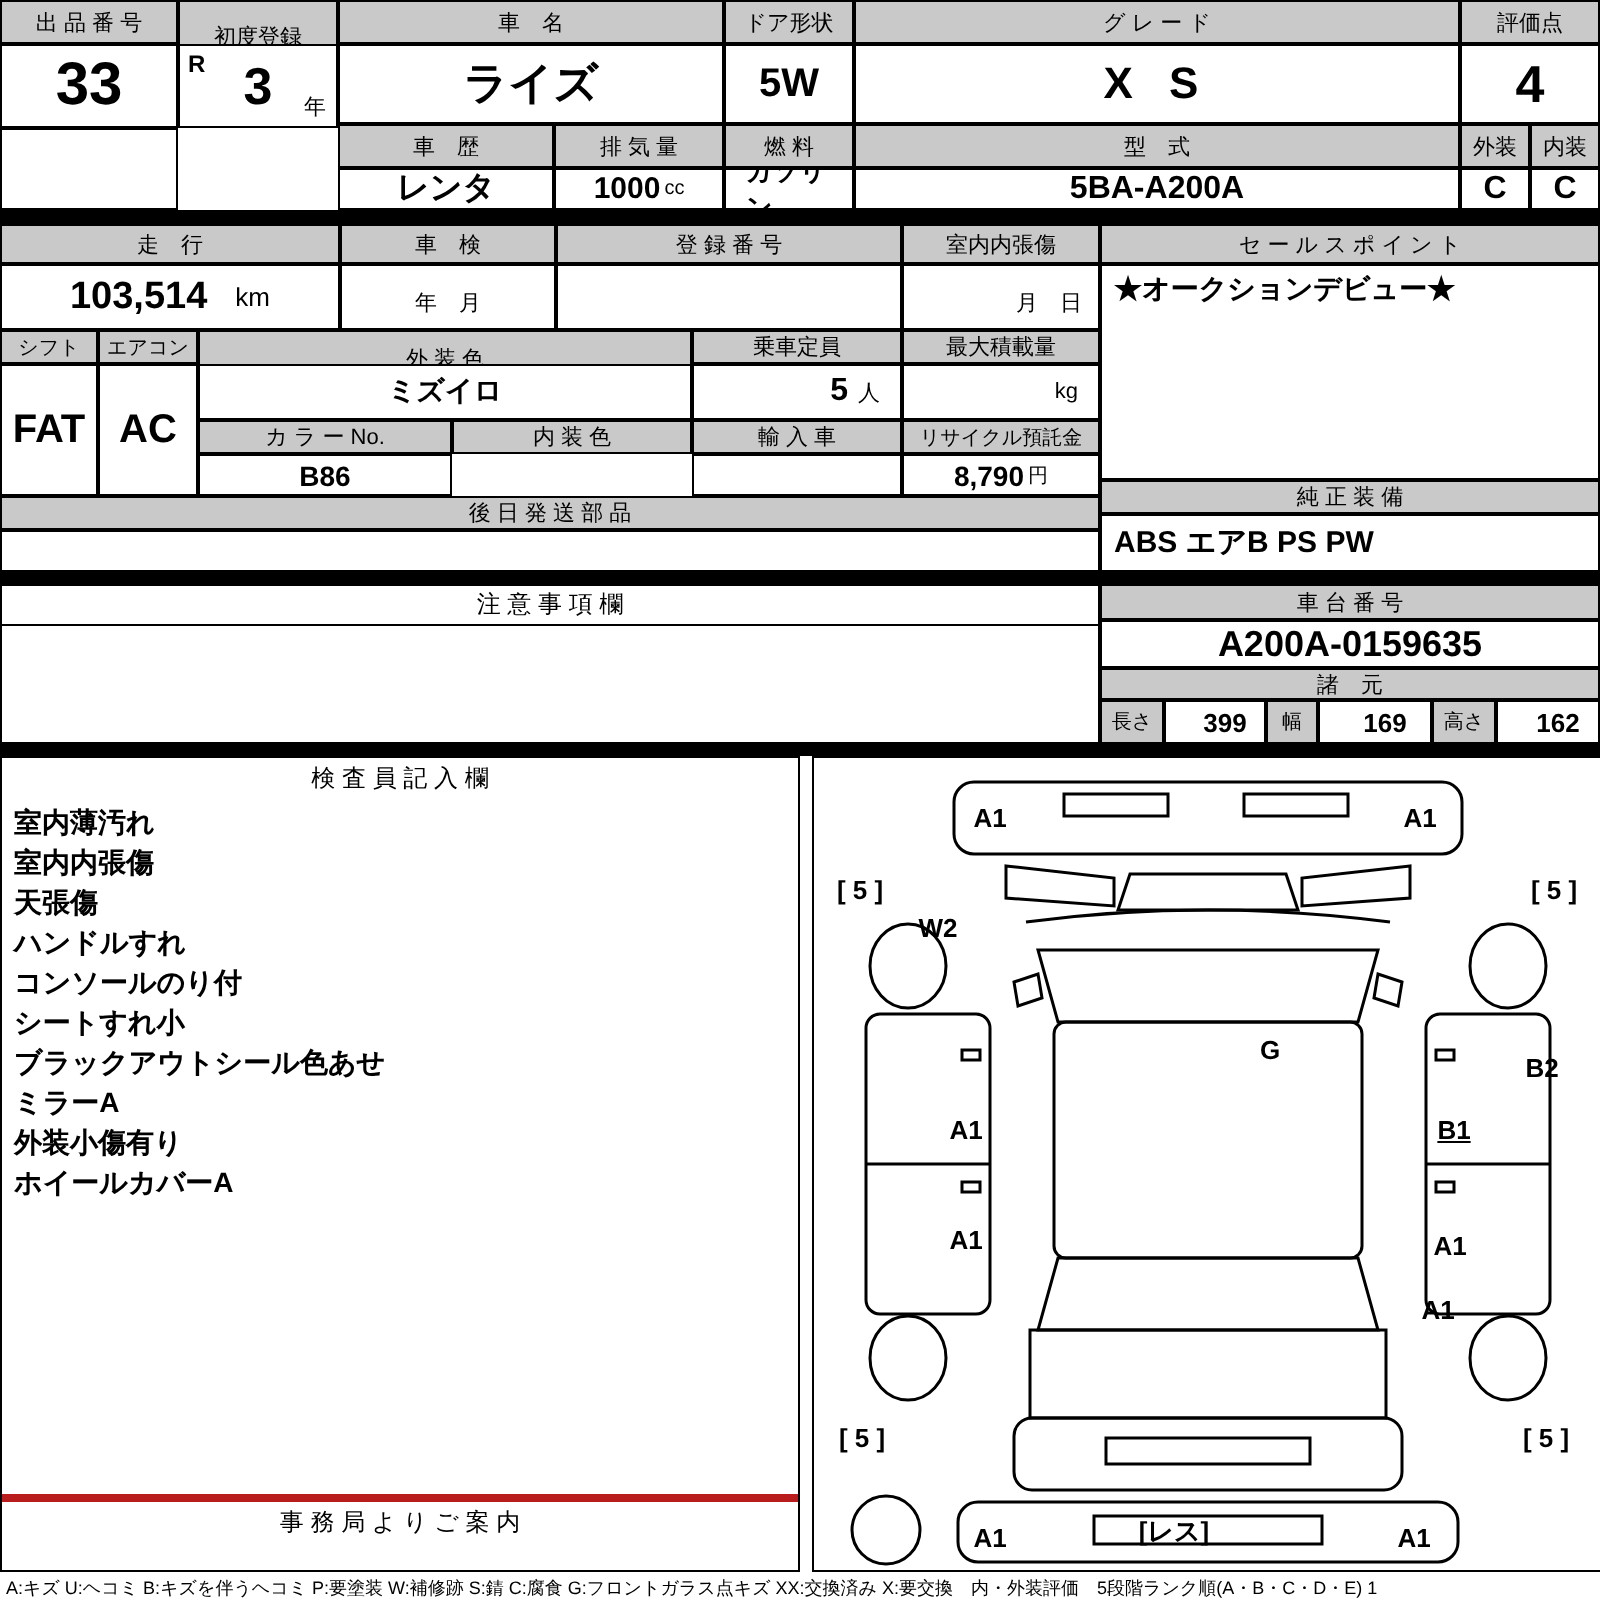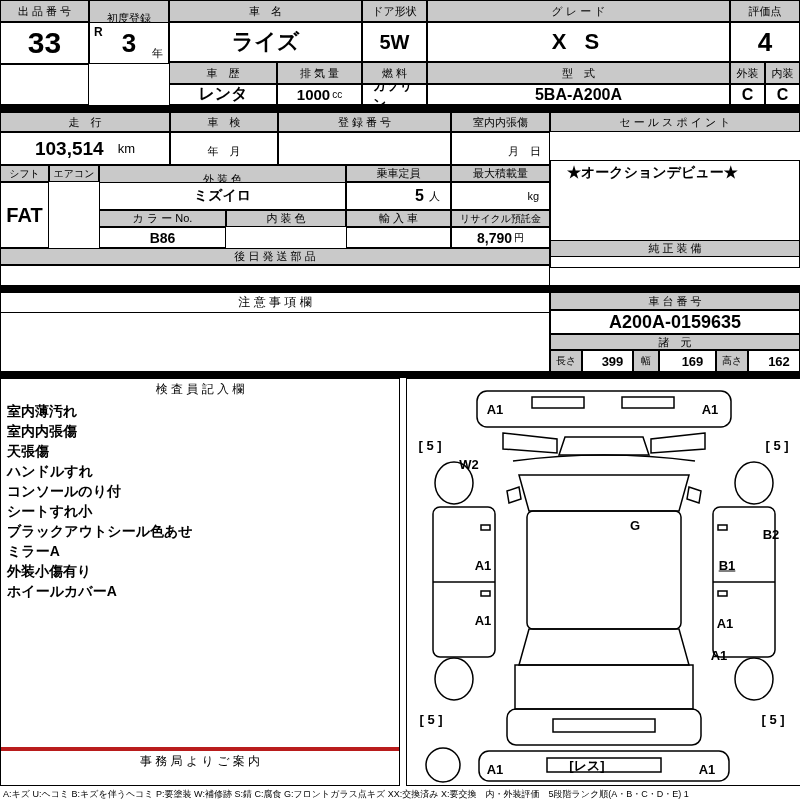--- a/index.html
+++ b/index.html
@@ -8,21 +8,21 @@
   .c{position:absolute;box-sizing:border-box;border:1px solid #000;background:#fff;
      display:flex;align-items:center;justify-content:center;overflow:hidden;font-size:13px;}
   .h{background:#c9c9c9;font-size:11px;white-space:nowrap;}
   .band{position:absolute;background:#000;}
   .b{font-weight:bold;}
   .rel{position:relative;}
   .abs{position:absolute;}
   .left{justify-content:flex-start;}
   .right{justify-content:flex-end;}
   .topal{align-items:flex-start;}
-  .pad{padding:3px 16px;margin-top:28px;}
+  .pad{padding:3px 6px;}
   .blk{display:block;}
   .f9{font-size:9px;}.f10{font-size:10px;}.f11{font-size:11px;}.f12{font-size:12px;}
   .f13{font-size:13px;padding-left:10px;}.f14{font-size:14px;}.f15{font-size:15px;}.f16{font-size:16px;}
   .f18{font-size:18px;}.f19{font-size:19px;}.f20{font-size:20px;}.f22{font-size:22px;}
   .f26{font-size:26px;}.f30{font-size:30px;}
   .ls6{letter-spacing:6px;}
   .note{font-weight:bold;font-size:14px;line-height:20px;padding-left:6px;white-space:nowrap;}
   .paneltitle{position:absolute;left:0;right:0;height:20px;display:flex;align-items:center;
               justify-content:center;font-size:12px;}
   .mark{position:absolute;transform:translate(-50%,-50%);font-weight:bold;font-size:13px;white-space:nowrap;}
@@ -88,20 +88,21 @@
   <div class="c h" style="left:278px;top:112px;width:173px;height:20px">登 録 番 号</div>
   <div class="c" style="left:278px;top:132px;width:173px;height:33px"></div>
   <div class="c h" style="left:451px;top:112px;width:99px;height:20px">室内内張傷</div>
   <div class="c f11 right" style="left:451px;top:132px;width:99px;height:33px;align-items:flex-end;padding:0 8px 5px 0">月　日</div>
   <div class="c h" style="left:550px;top:112px;width:250px;height:20px">セ ー ル ス ポ イ ン ト</div>
   <div class="c b f14 left topal pad" style="left:550px;top:132px;width:250px;height:108px">★オークションデビュー★</div>
 
   <div class="c h f10" style="left:0;top:165px;width:49px;height:17px">シフト</div>
   <div class="c h f10" style="left:49px;top:165px;width:50px;height:17px">エアコン</div>
   <div class="c b f20" style="left:0;top:182px;width:49px;height:66px">FAT</div>
+  <div class="c b f20" style="left:49px;top:182px;width:50px;height:66px">AC</div>
 
   <div class="c h" style="left:99px;top:165px;width:247px;height:29px">外 装 色</div>
   <div class="c b f14" style="left:99px;top:182px;width:247px;height:28px">ミズイロ</div>
   <div class="c h" style="left:346px;top:165px;width:105px;height:17px">乗車定員</div>
   <div class="c right" style="left:346px;top:182px;width:105px;height:28px;padding-right:10px">
     <span class="b f16">5</span>
     <span class="f11" style="margin-left:5px">人</span>
   </div>
   <div class="c h" style="left:451px;top:165px;width:99px;height:17px">最大積載量</div>
   <div class="c f11 right" style="left:451px;top:182px;width:99px;height:28px;padding-right:10px">kg</div>

